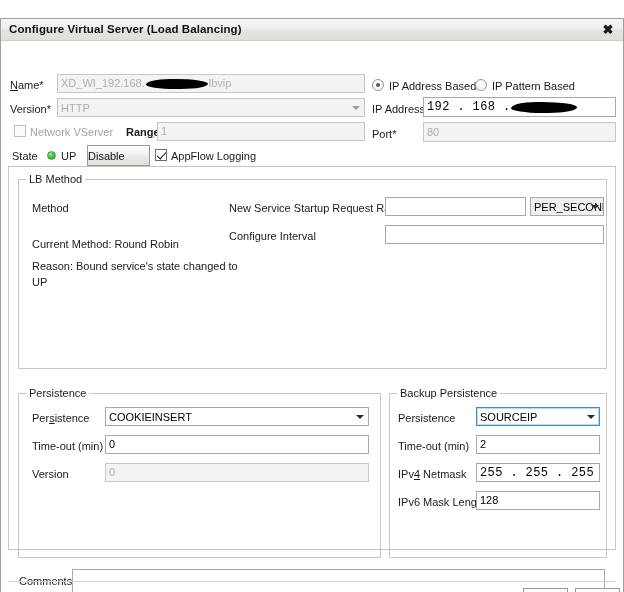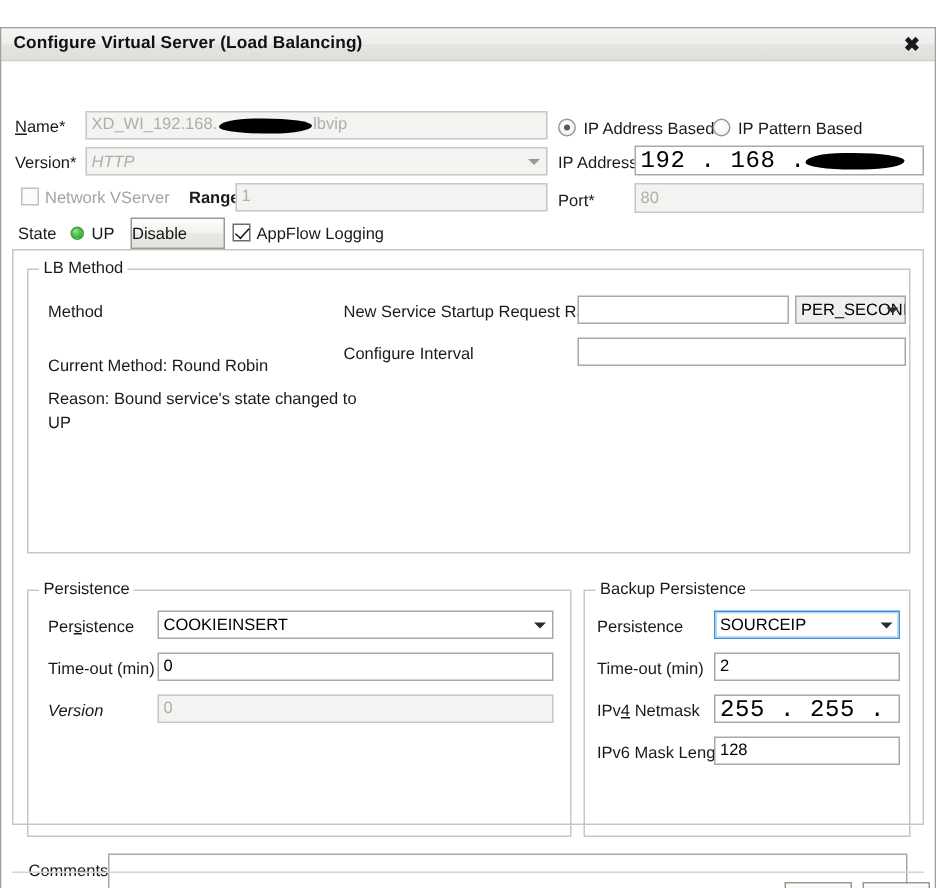--- a/index.html
+++ b/index.html
@@ -74,21 +74,21 @@
     overflow: hidden;
     white-space: nowrap;
   }
   .txtbox.dis {
     background: #f4f3f1;
     border-color: #c9c7c3;
     color: #b0aeaa;
   }
   .txtbox.mono {
     font-family: "Liberation Mono", monospace;
-    font-size: 16px;
+    font-size: 12px;
     letter-spacing: 0.4px;
   }
   .combo {
     position: absolute;
     background: #ffffff;
     border: 1px solid #a9a9a9;
     font-size: 11px; color: #000;
     display: flex; align-items: center;
     padding-left: 3px;
     overflow: hidden; white-space: nowrap;
@@ -247,21 +247,21 @@
     <div class="lbl" style="left:9px; top:38px;">
       <span class="u">N</span><span>ame*</span>
     </div>
     <div class="txtbox dis" style="left:56px; top:33px; width:308px; height:19px;">
       <span>XD_WI_192.168.</span>
         <span class="redact" style="width:62px; height:10px; margin:0 1px;"></span>
         <span>lbvip</span>
     </div>
 
     <div class="lbl" style="left:9px; top:62px;">Version*</div>
-    <div class="combo dis" style="left:56px; top:57px; width:308px; height:19px;font-style:italic;">
+    <div class="combo dis" style="left:56px; top:57px; width:308px; height:19px;">
       <span>HTTP</span>
       <span class="arrow-thin"></span>
     </div>
 
     <div class="cbox dis" style="left:13px; top:84px;"></div>
     <div class="lbl dis" style="left:29px; top:85px;">Network VServer</div>
     <div class="lbl" style="left:125px; top:85px; font-weight:bold;">
       Ran<span class="u">g</span>e
     </div>
     <div class="txtbox dis" style="left:156px; top:81px; width:208px; height:19px;">
@@ -359,21 +359,21 @@
         <div class="combo" style="left:86px; top:13px; width:264px; height:19px;">
           <span>COOKIEINSERT</span>
           <span class="arrow"></span>
         </div>
 
         <div class="lbl" style="left:13px; top:46px;">Time-out (min)</div>
         <div class="txtbox" style="left:86px; top:41px; width:264px; height:19px;">
           <span>0</span>
         </div>
 
-        <div class="lbl" style="left:13px; top:74px;font-style:italic;">Version</div>
+        <div class="lbl" style="left:13px; top:74px;">Version</div>
         <div class="txtbox dis" style="left:86px; top:69px; width:264px; height:19px;">
           <span>0</span>
         </div>
       </div>
 
       <div class="group" style="left:380px; top:226px; width:218px; height:165px;">
         <div class="group-title">Backup Persistence</div>
 
         <div class="lbl" style="left:8px; top:18px;">Persistence</div>
         <div class="combo focused" style="left:86px; top:13px; width:124px; height:19px;">

